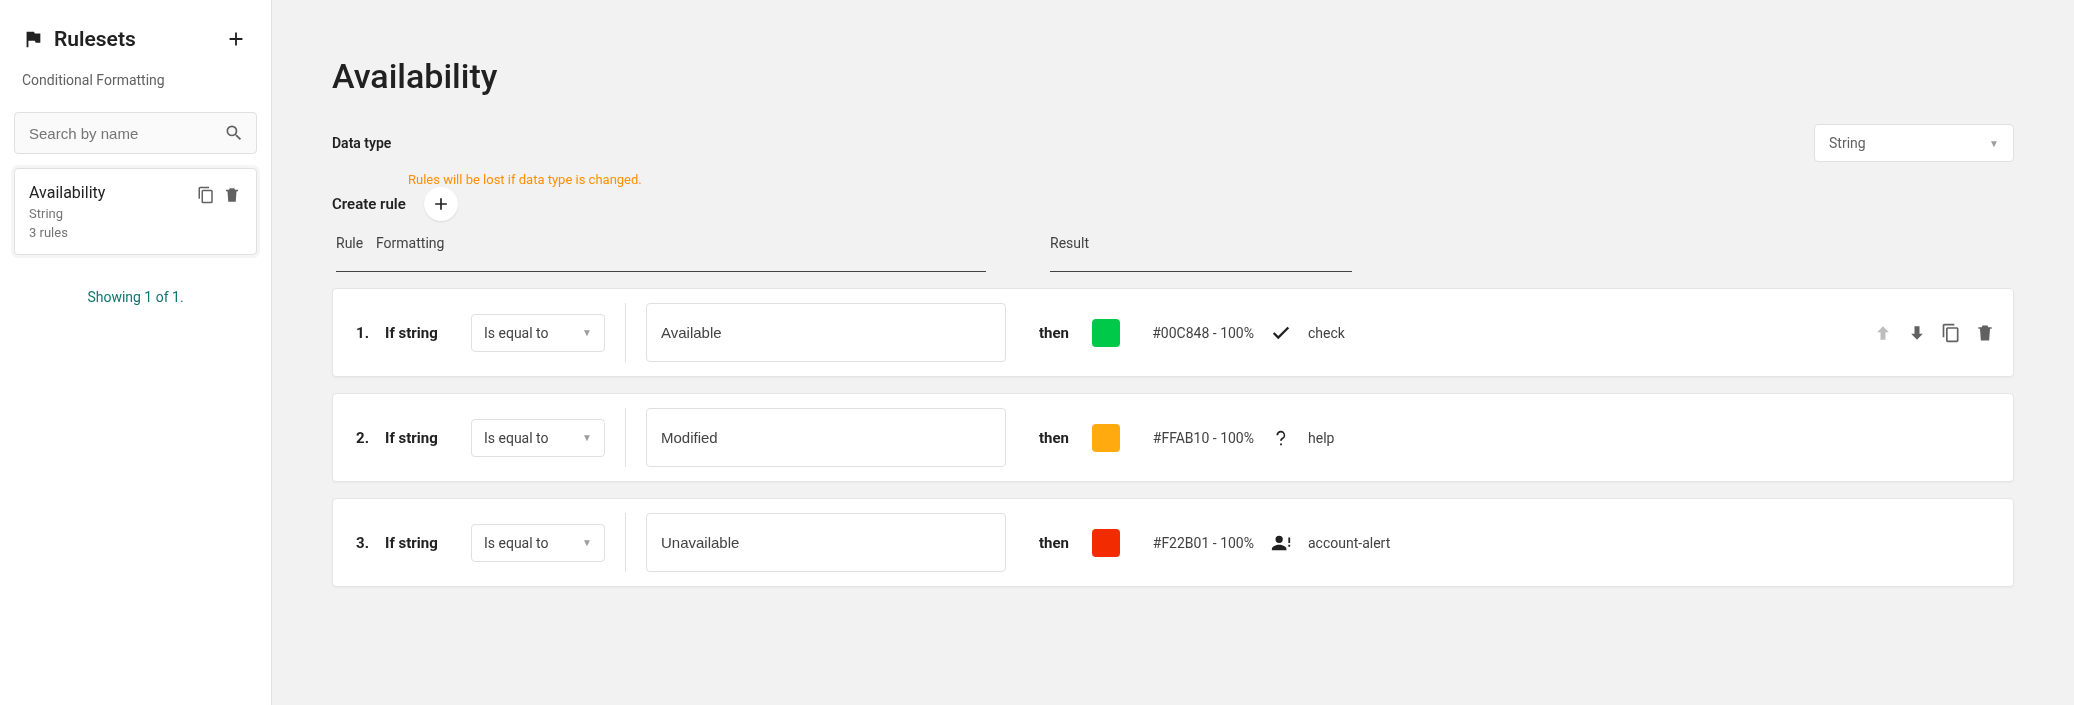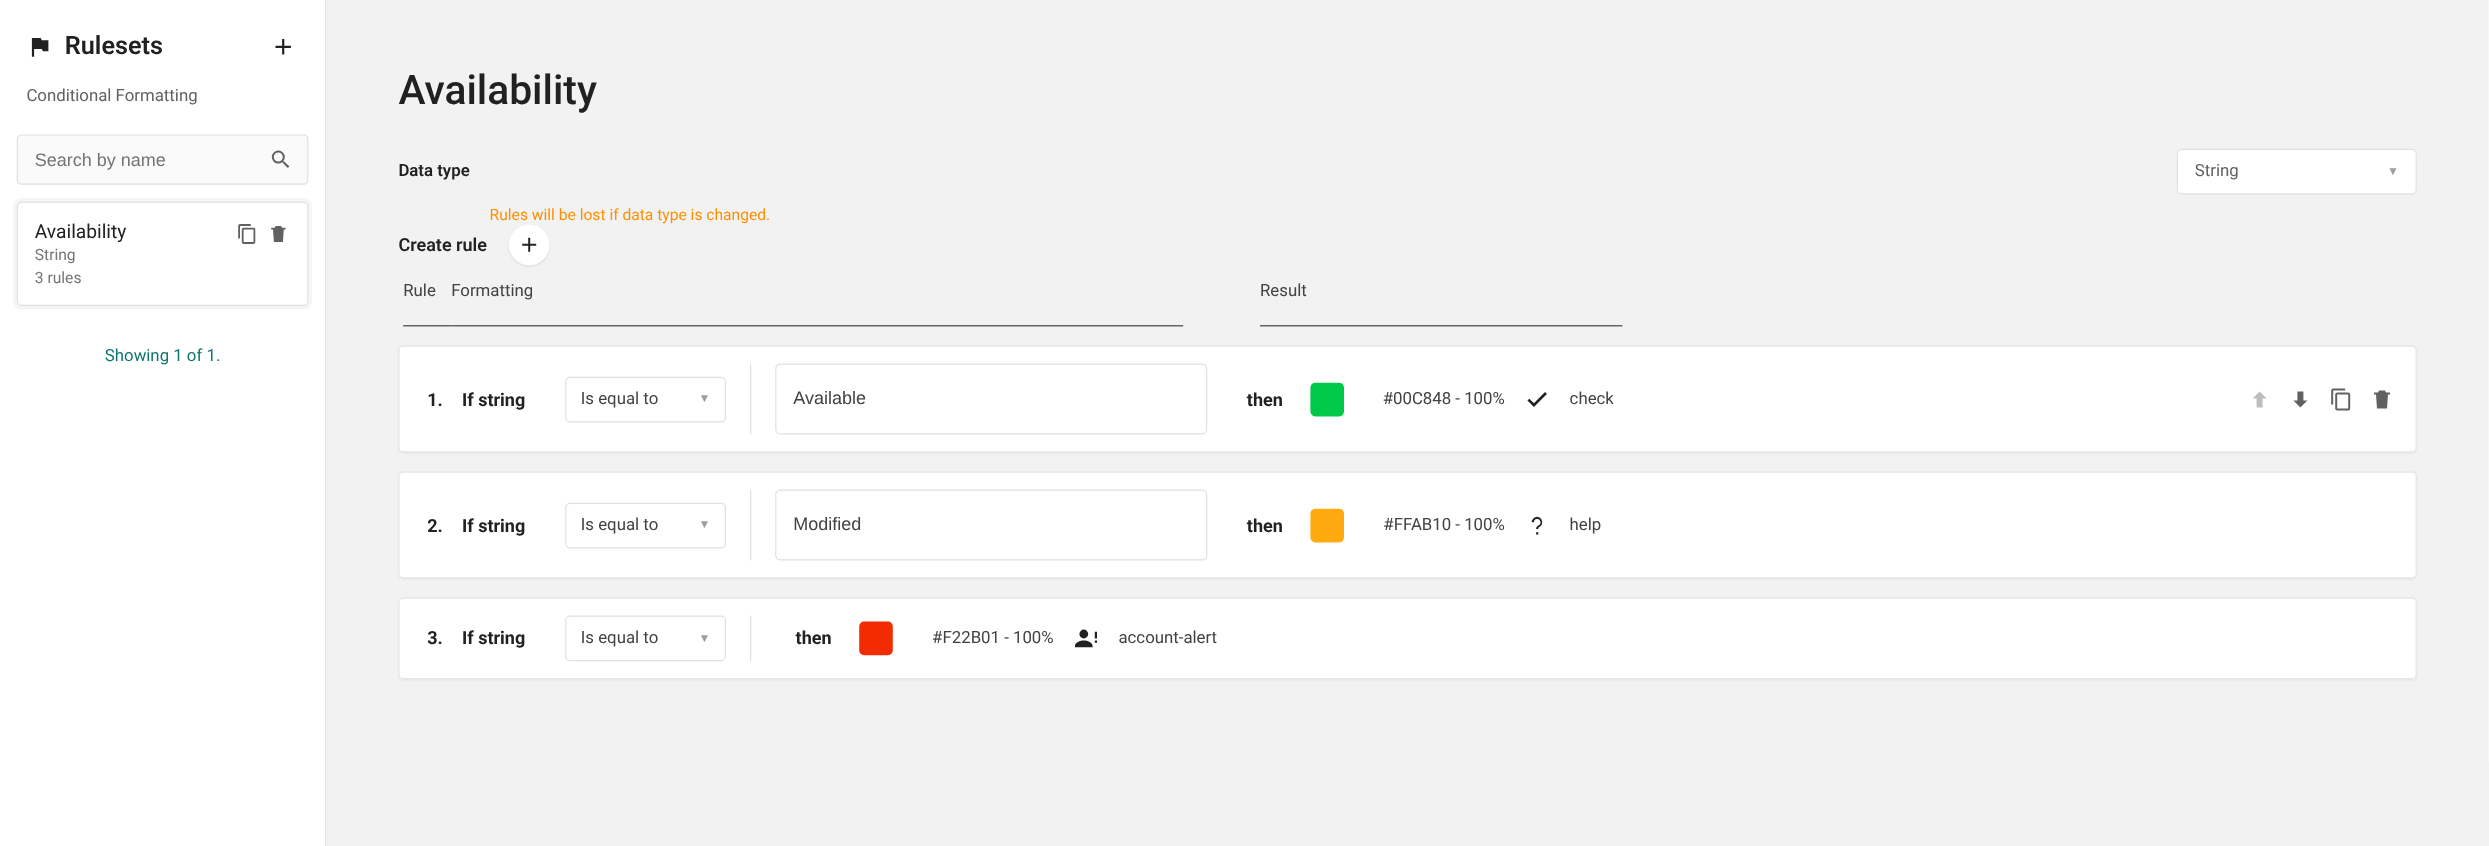--- a/index.html
+++ b/index.html
@@ -294,20 +294,21 @@
 
   </div>
         <div class="rule-row">
     <span class="rr-idx">3.</span>
     <span class="rr-if">If string</span>
     <div class="rr-select">
       <span>Is equal to</span>
       <span class="tri" style="font-size:10px;color:#9e9e9e;">▼</span>
     </div>
     <div class="vsep"></div>
+    <input class="rr-input" value="Unavailable" style="">
     <span class="rr-then">then</span>
     <span class="swatch" style="background:#F22B01"></span>
     <span class="rr-color">#F22B01 - 100%</span>
     <span class="rr-icon">
             <svg viewBox="0 0 24 24" width="22" height="22" fill="#212121">
               <path d="M10 4a4 4 0 1 1 0 8 4 4 0 0 1 0-8zm0 10c3.3 0 8 1.7 8 5v1H2v-1c0-3.3 4.7-5 8-5zm10-8h2v6h-2V6zm0 8h2v2h-2v-2z"></path>
             </svg>
           </span>
     <span class="rr-iconname">account-alert</span>
 

